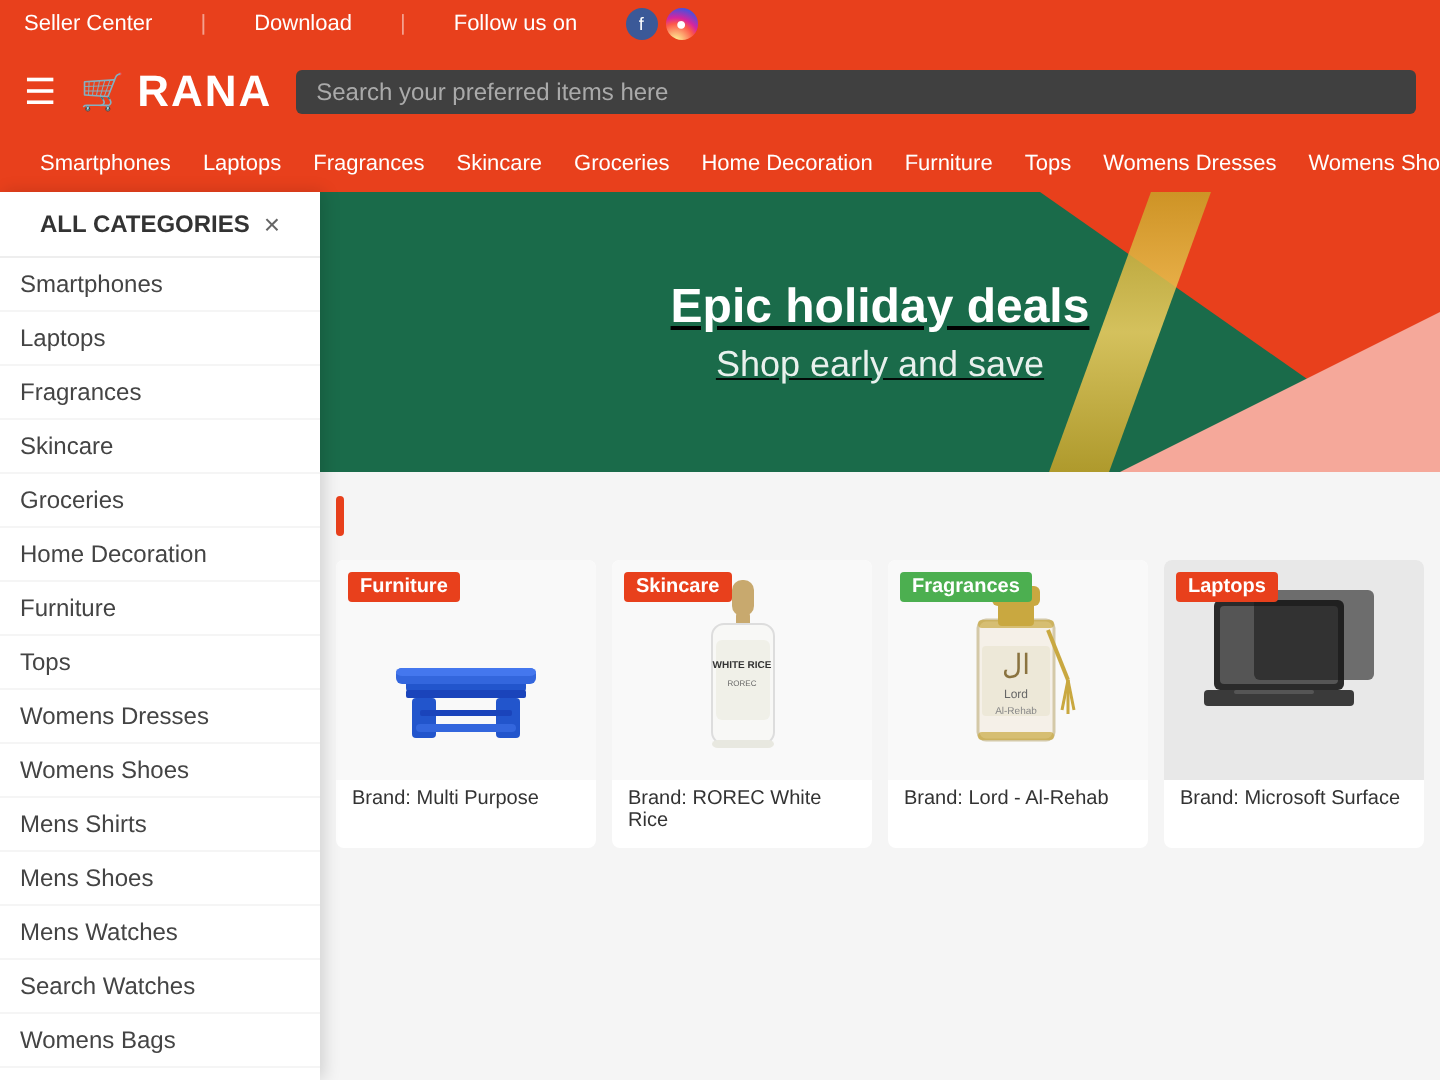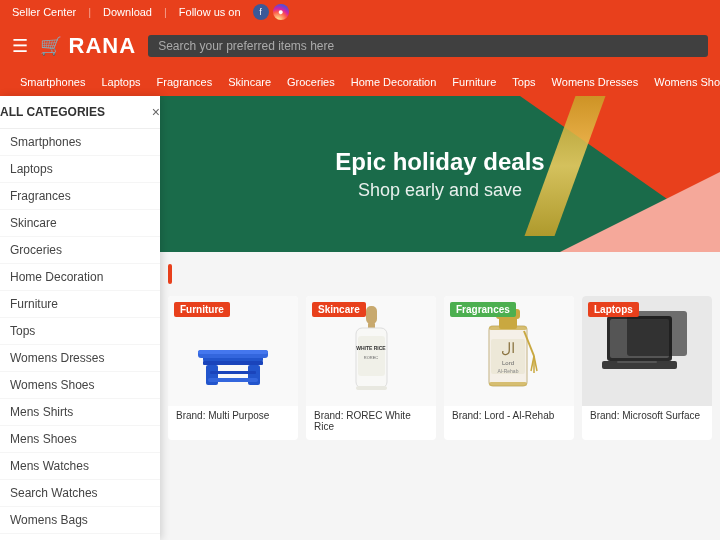--- a/index.html
+++ b/index.html
@@ -6,21 +6,21 @@
     body { font-family: Arial, sans-serif; font-size: 13px; background: #f5f5f5; width: 720px; height: 540px; overflow: hidden; position: relative; }
 
     
     .top-bar {
       background: #e8401c;
       color: white;
       display: flex;
       align-items: center;
       padding: 4px 12px;
       font-size: 11px;
-      gap: 12px;
+      gap: 24px;
       height: 24px;
     }
     .top-bar-sep { color: rgba(255,255,255,0.5); }
     .top-bar-link { color: white; text-decoration: none; }
     .social-icons { display: flex; gap: 4px; align-items: center; }
     .social-icon { width: 16px; height: 16px; background: #3b5998; border-radius: 50%; display: inline-flex; align-items: center; justify-content: center; font-size: 9px; color: white; }
     .social-icon.ig { background: radial-gradient(circle at 30% 107%, #fdf497 0%, #fdf497 5%, #fd5949 45%, #d6249f 60%, #285AEB 90%); }
 
     
     .header {
@@ -83,21 +83,21 @@
       height: 100%;
       background: white;
       z-index: 100;
       box-shadow: 2px 0 8px rgba(0,0,0,0.15);
       overflow-y: auto;
     }
     .sidebar-header {
       display: flex;
       justify-content: space-between;
       align-items: center;
-      padding: 8px 0;
+      padding: 8px 20px;
       border-bottom: 1px solid #eee;
     }
     .sidebar-title {
       font-weight: bold;
       font-size: 12px;
       color: #333;
     }
     .sidebar-close {
       cursor: pointer;
       font-size: 14px;
@@ -115,27 +115,28 @@
     .content {
       margin-left: 160px;
       flex: 1;
       overflow-y: auto;
       background: #f5f5f5;
     }
 
     
     .banner {
       width: 100%;
-      height: 156px;
+      height: 140px;
       background: linear-gradient(135deg, #1a6b4a 60%, #e8401c 60%);
       display: flex;
       align-items: center;
       justify-content: center;
       position: relative;
       overflow: hidden;
+      text-decoration: underline;
     }
     .banner-bg {
       position: absolute;
       inset: 0;
       background: #1a6b4a;
     }
     .banner-triangle-orange {
       position: absolute;
       right: 0;
       top: 0;

